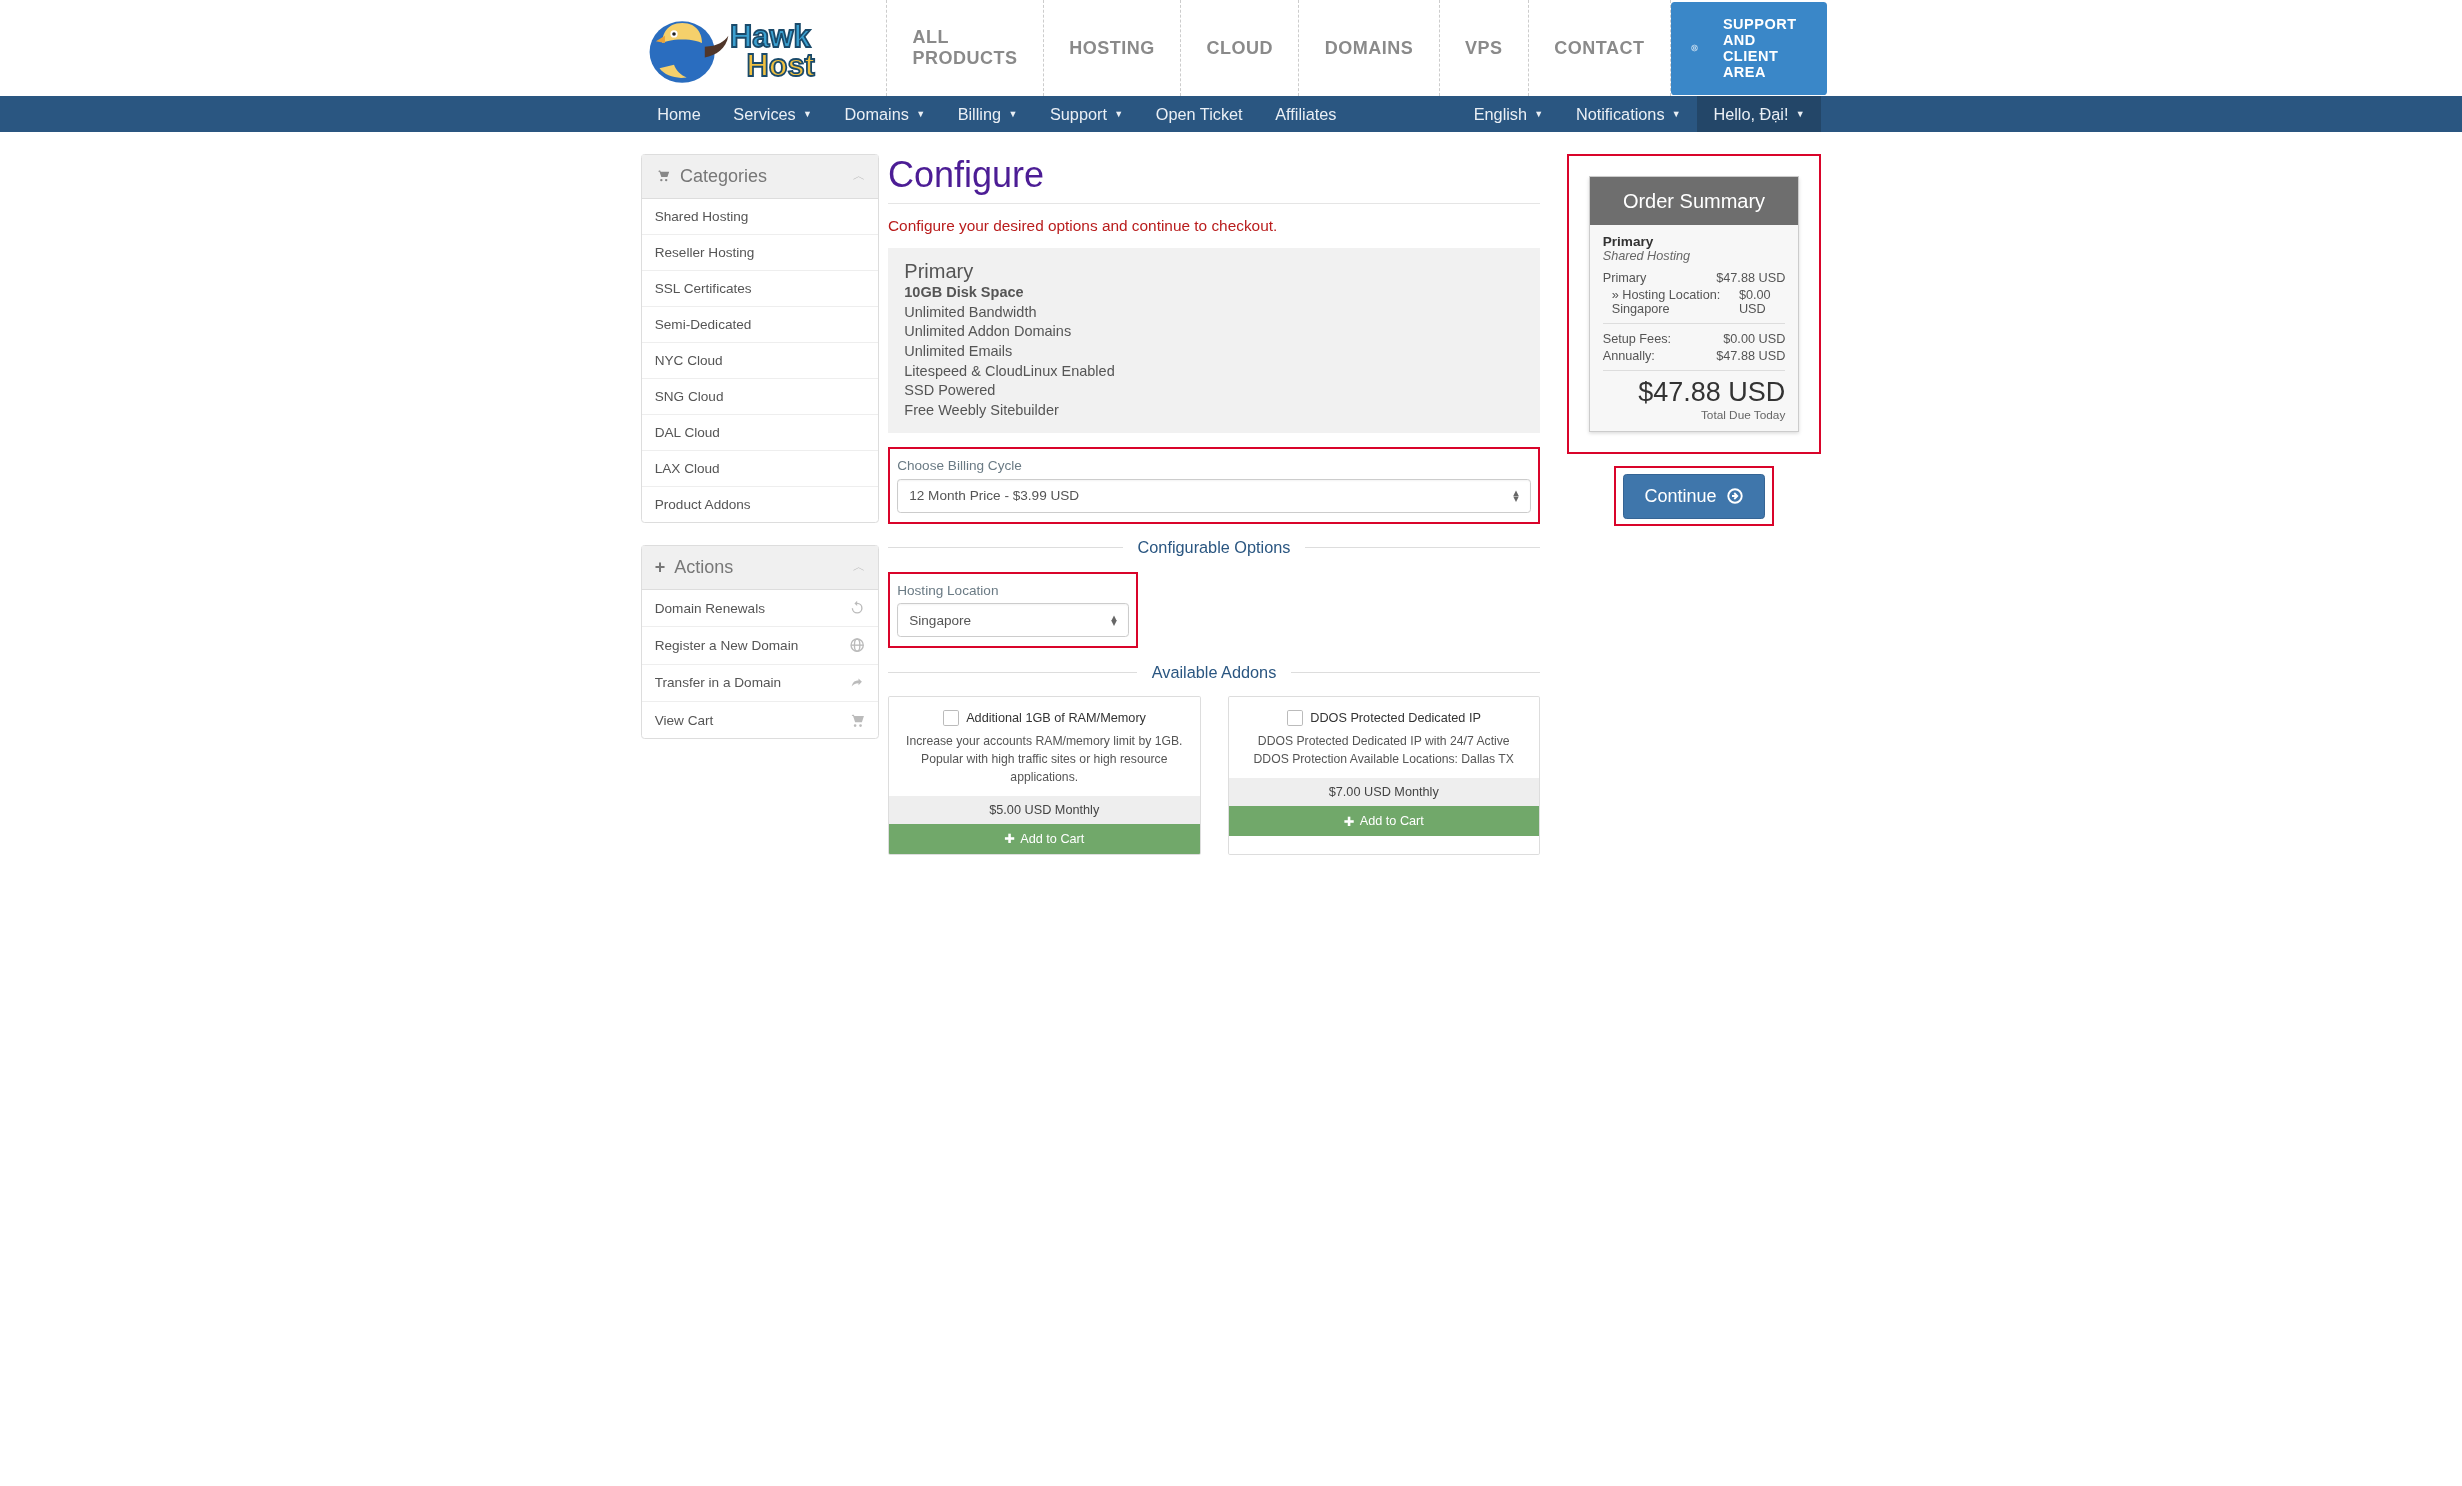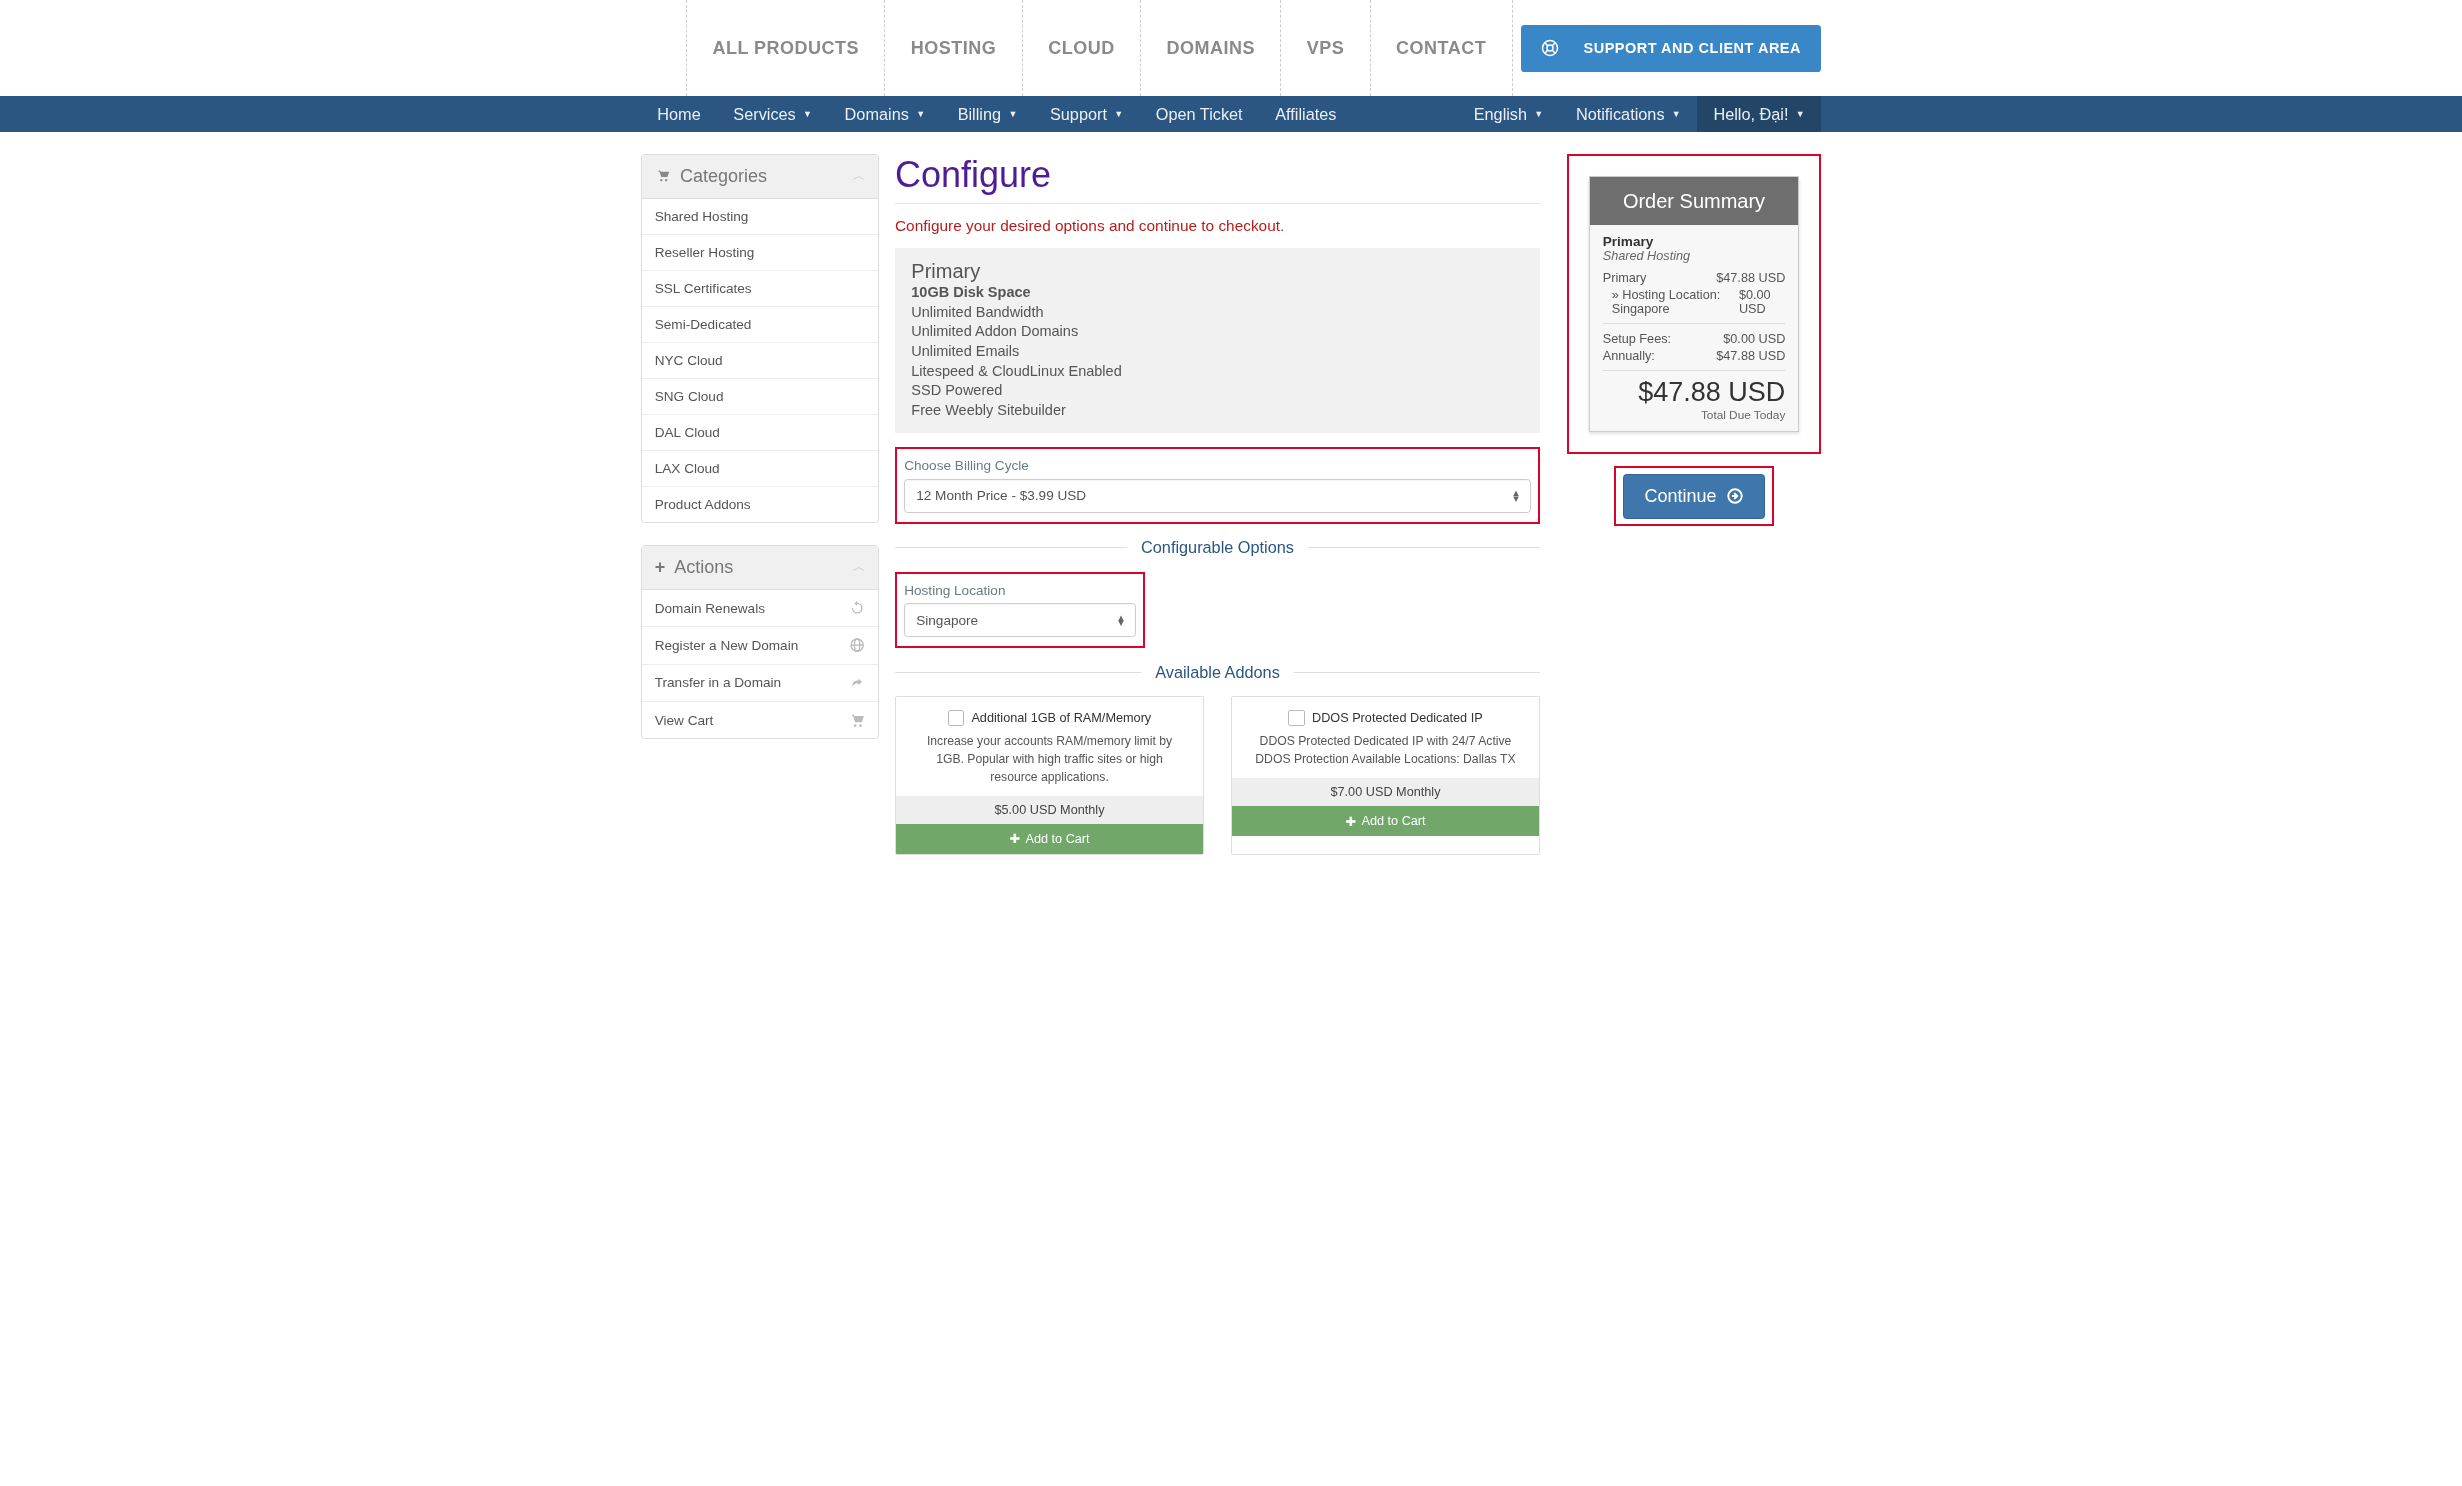--- a/index.html
+++ b/index.html
@@ -18,21 +18,21 @@
 
 .subnav { background: #2a5681; color: #fff; }
 .subnav-inner { max-width: 1198px; margin: 0 auto; display: flex; align-items: center; height: 36px; padding: 0 9px; }
 .subnav-left, .subnav-right { display: flex; height: 100%; }
 .subnav-right { margin-left: auto; }
 .subnav-item { display: flex; align-items: center; padding: 0 16.3px; font-size: 16.3px; color: #eaeff5; cursor: pointer; height: 100%; }
 .subnav-item.dark { background: #234668; }
 .caret-down { margin-left: 7.3px; font-size: 9px; }
 
 
-.container { max-width: 1198px; margin: 0 auto; padding: 22px 9px; display: flex; gap: 16px; align-items: flex-start; }
+.container { max-width: 1198px; margin: 0 auto; padding: 22px 9px; display: flex; gap: 9px; align-items: flex-start; }
 .sidebar { width: 238px; flex-shrink: 0; }
 .main { flex: 1; display: flex; gap: 27px; align-items: flex-start; }
 .main-left { flex: 1; }
 .main-right { width: 254px; flex-shrink: 0; }
 
 
 .panel { border: 0.9px solid #ddd; border-radius: 3.6px; margin-bottom: 22px; background: #fff; }
 .panel-head { background: #f0f0f0; padding: 11px 12.7px; display: flex; align-items: center; color: #777; font-size: 18px; border-bottom: 0.9px solid #ddd; }
 .panel-head .pico { margin-right: 9px; }
 .panel-head .chev { margin-left: auto; color: #bbb; font-size: 12.7px; }
@@ -86,20 +86,33 @@
 .continue-wrap { text-align: center; margin-top: 12.7px; }
 .continue-btn { background: #3f76ab; border: 0.9px solid #356494; color: #fff; padding: 11px 20px; font-size: 18px; border-radius: 3.6px; display: inline-flex; align-items: center; gap: 9px; cursor: pointer; }
 .continue-btn svg { width: 18px; height: 18px; }
 
 .indent { padding-left: 9px; }
 </style>
 </head>
 <body>
 
 <div class="topnav">
+  <div class="logo-wrap">
+    <svg class="logo-svg" viewBox="0 0 220 95">
+      <ellipse cx="45" cy="52" rx="36" ry="34" fill="#2a6dbf"></ellipse>
+      <path d="M45 20c18 0 22 14 22 22-4-2-10-4-22-4s-18 2-22 4c0-8 4-22 22-22z" fill="#f5d06b"></path>
+      <circle cx="36" cy="32" r="4" fill="#fff"></circle>
+        <circle cx="36" cy="32" r="2" fill="#222"></circle>
+      <path d="M26 34l-10 6 10 2z" fill="#e8a23a"></path>
+      <path d="M70 46c14 0 22-6 26-12-2 14-14 22-26 24z" fill="#50362a"></path>
+      <path d="M20 70c6 8 18 12 30 10-6-2-12-8-14-14z" fill="#f5d06b"></path>
+      <text x="98" y="46" font-family="Arial Black, Arial" font-size="34" font-weight="900" fill="#3ba0d0" stroke="#1a4a6a" stroke-width="2">Hawk</text>
+      <text x="116" y="78" font-family="Arial Black, Arial" font-size="34" font-weight="900" fill="#f0c040" stroke="#1a4a6a" stroke-width="2">Host</text>
+    </svg>
+  </div>
   <div class="topnav-menu">
     <div class="topnav-item">ALL PRODUCTS</div>
     <div class="topnav-item">HOSTING</div>
     <div class="topnav-item">CLOUD</div>
     <div class="topnav-item">DOMAINS</div>
     <div class="topnav-item">VPS</div>
     <div class="topnav-item">CONTACT</div>
   </div>
   <div class="support-btn">
     <svg viewBox="0 0 24 24" fill="none" stroke="#fff" stroke-width="2">

